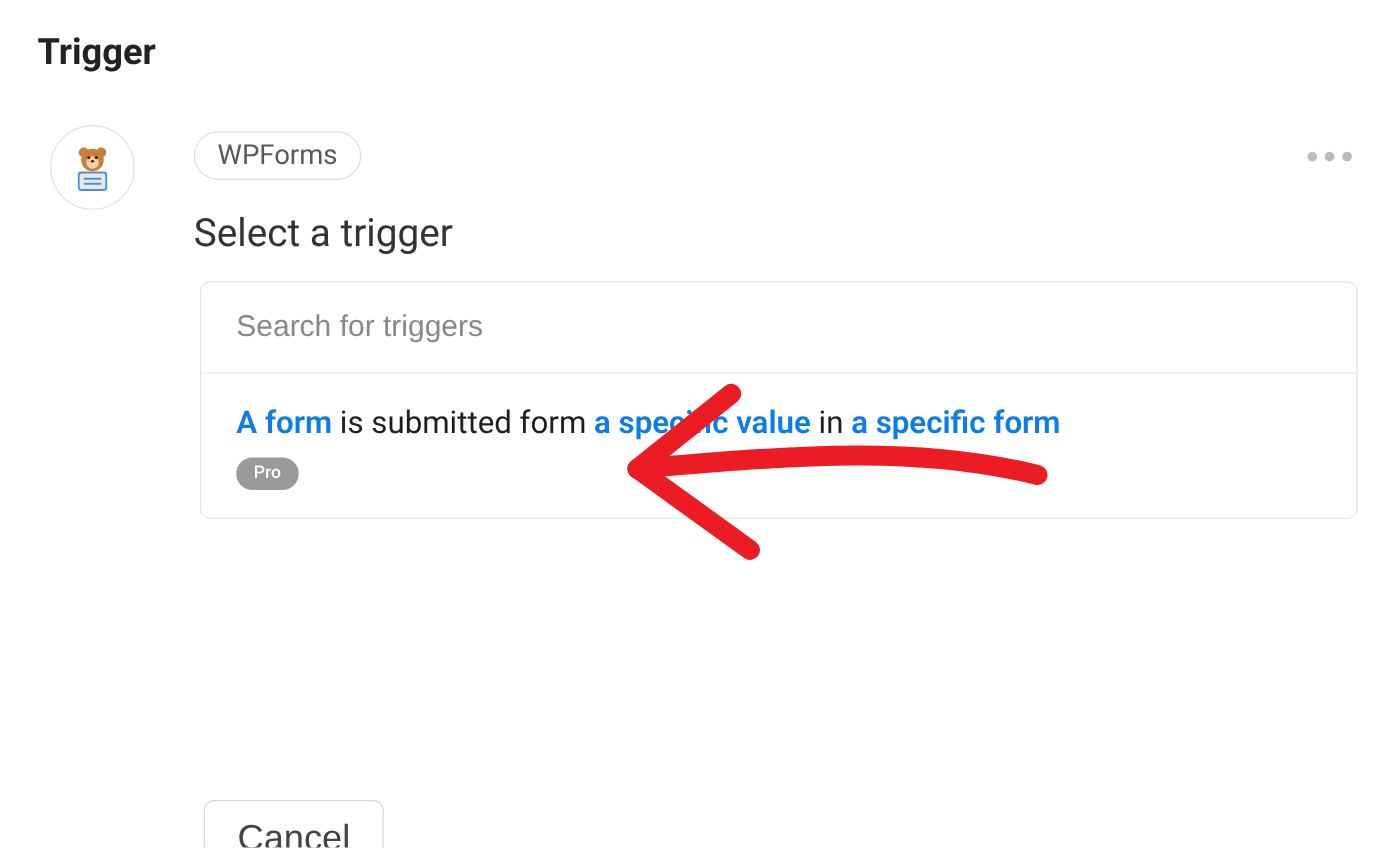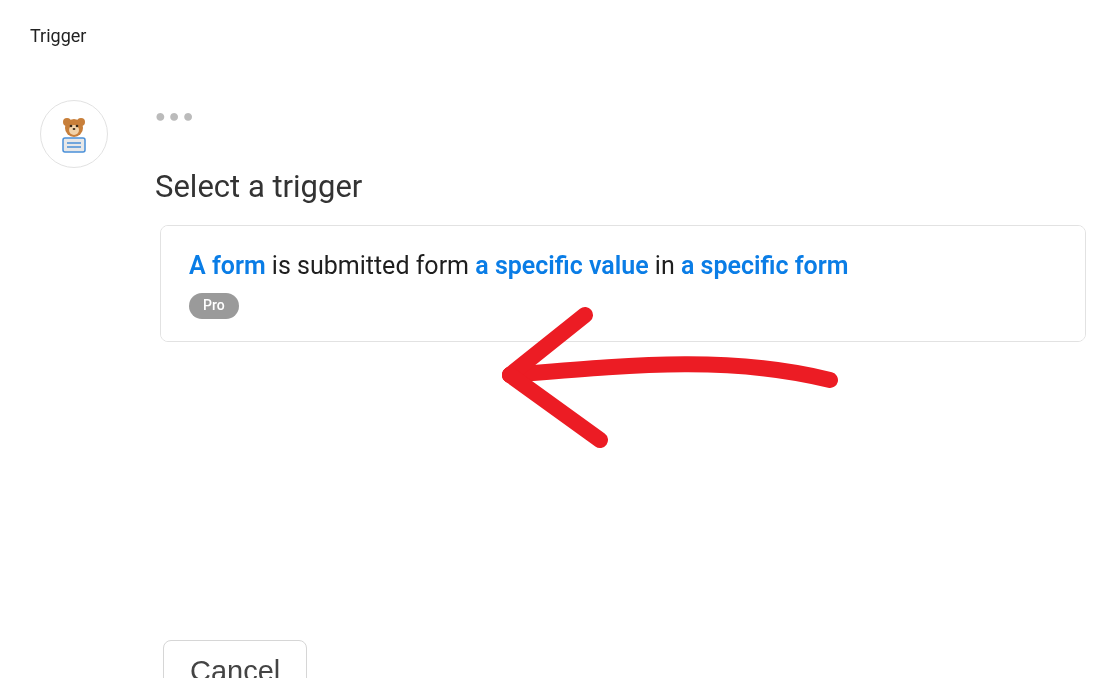--- a/index.html
+++ b/index.html
@@ -8,22 +8,22 @@
     background: #fff;
     width: 1116px;
     height: 678px;
     position: relative;
     color: #1e1e1e;
   }
   .page-title {
     position: absolute;
     top: 25px;
     left: 30px;
-    font-size: 18px;
-    font-weight: 400;
+    font-size: 29px;
+    font-weight: 700;
     color: #222;
   }
   .app-icon-circle {
     position: absolute;
     top: 100px;
     left: 40px;
     width: 68px;
     height: 68px;
     border-radius: 50%;
     border: 1px solid #e2e2e2;
@@ -145,26 +145,30 @@
     <circle cx="17" cy="12" r="1.3" fill="#3a2a1a"></circle>
     <circle cx="23" cy="12" r="1.3" fill="#3a2a1a"></circle>
     <ellipse cx="20" cy="15" rx="1.4" ry="1" fill="#3a2a1a"></ellipse>
     <rect x="9" y="24" width="22" height="14" rx="2" fill="#e8e8e8" stroke="#4a90d9" stroke-width="1.5"></rect>
     <line x1="13" y1="29" x2="27" y2="29" stroke="#4a90d9" stroke-width="1.5"></line>
     <line x1="13" y1="33" x2="27" y2="33" stroke="#4a90d9" stroke-width="1.5"></line>
   </svg>
 </div>
 
 <div class="header-row">
+  <span class="badge">WPForms</span>
   <span class="more-icon">●●●</span>
 </div>
 
 <div class="section-subtitle">Select a trigger</div>
 
 <div class="trigger-panel">
+  <div class="search-row">
+    <input class="search-input" type="text" placeholder="Search for triggers" style="">
+  </div>
 
 
   <div class="trigger-option">
     <span class="hl">A form</span><span> is submitted form </span><span class="hl">a specific value</span><span> in </span><span class="hl">a specific form</span>
     <br>
     <span class="pro-badge">Pro</span>
   </div>
 </div>
 
 <button class="cancel-btn">Cancel</button>

